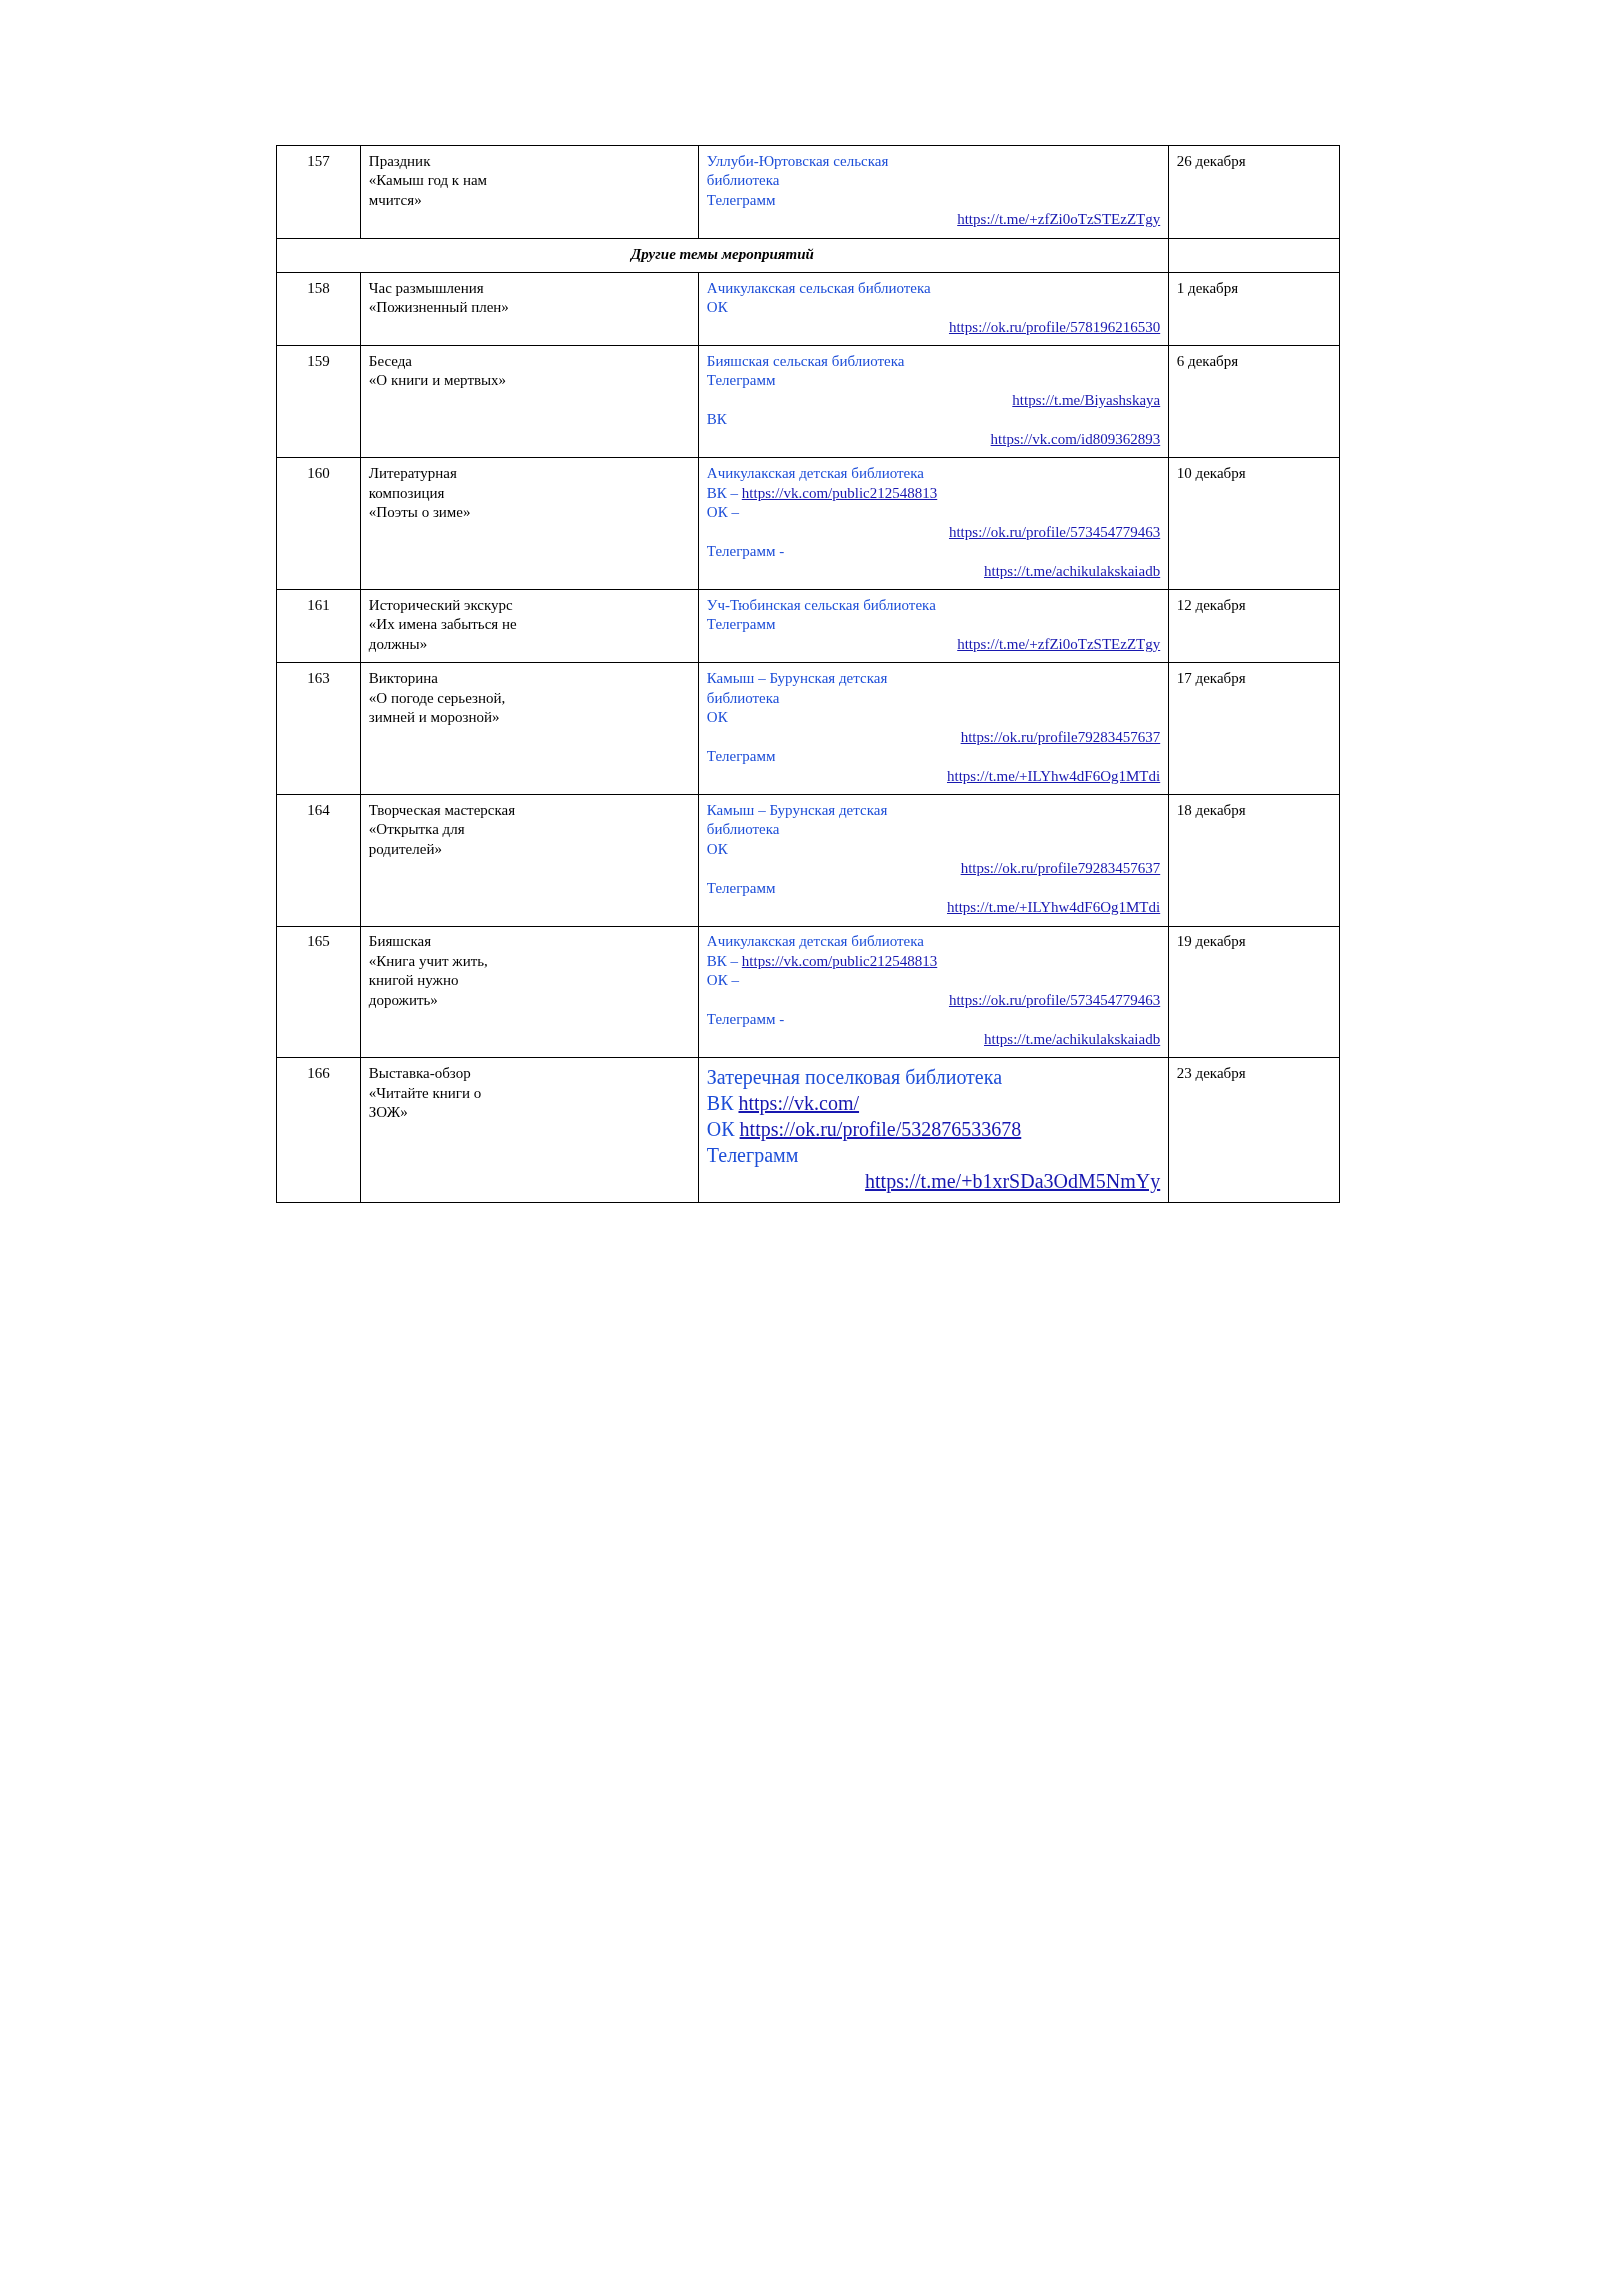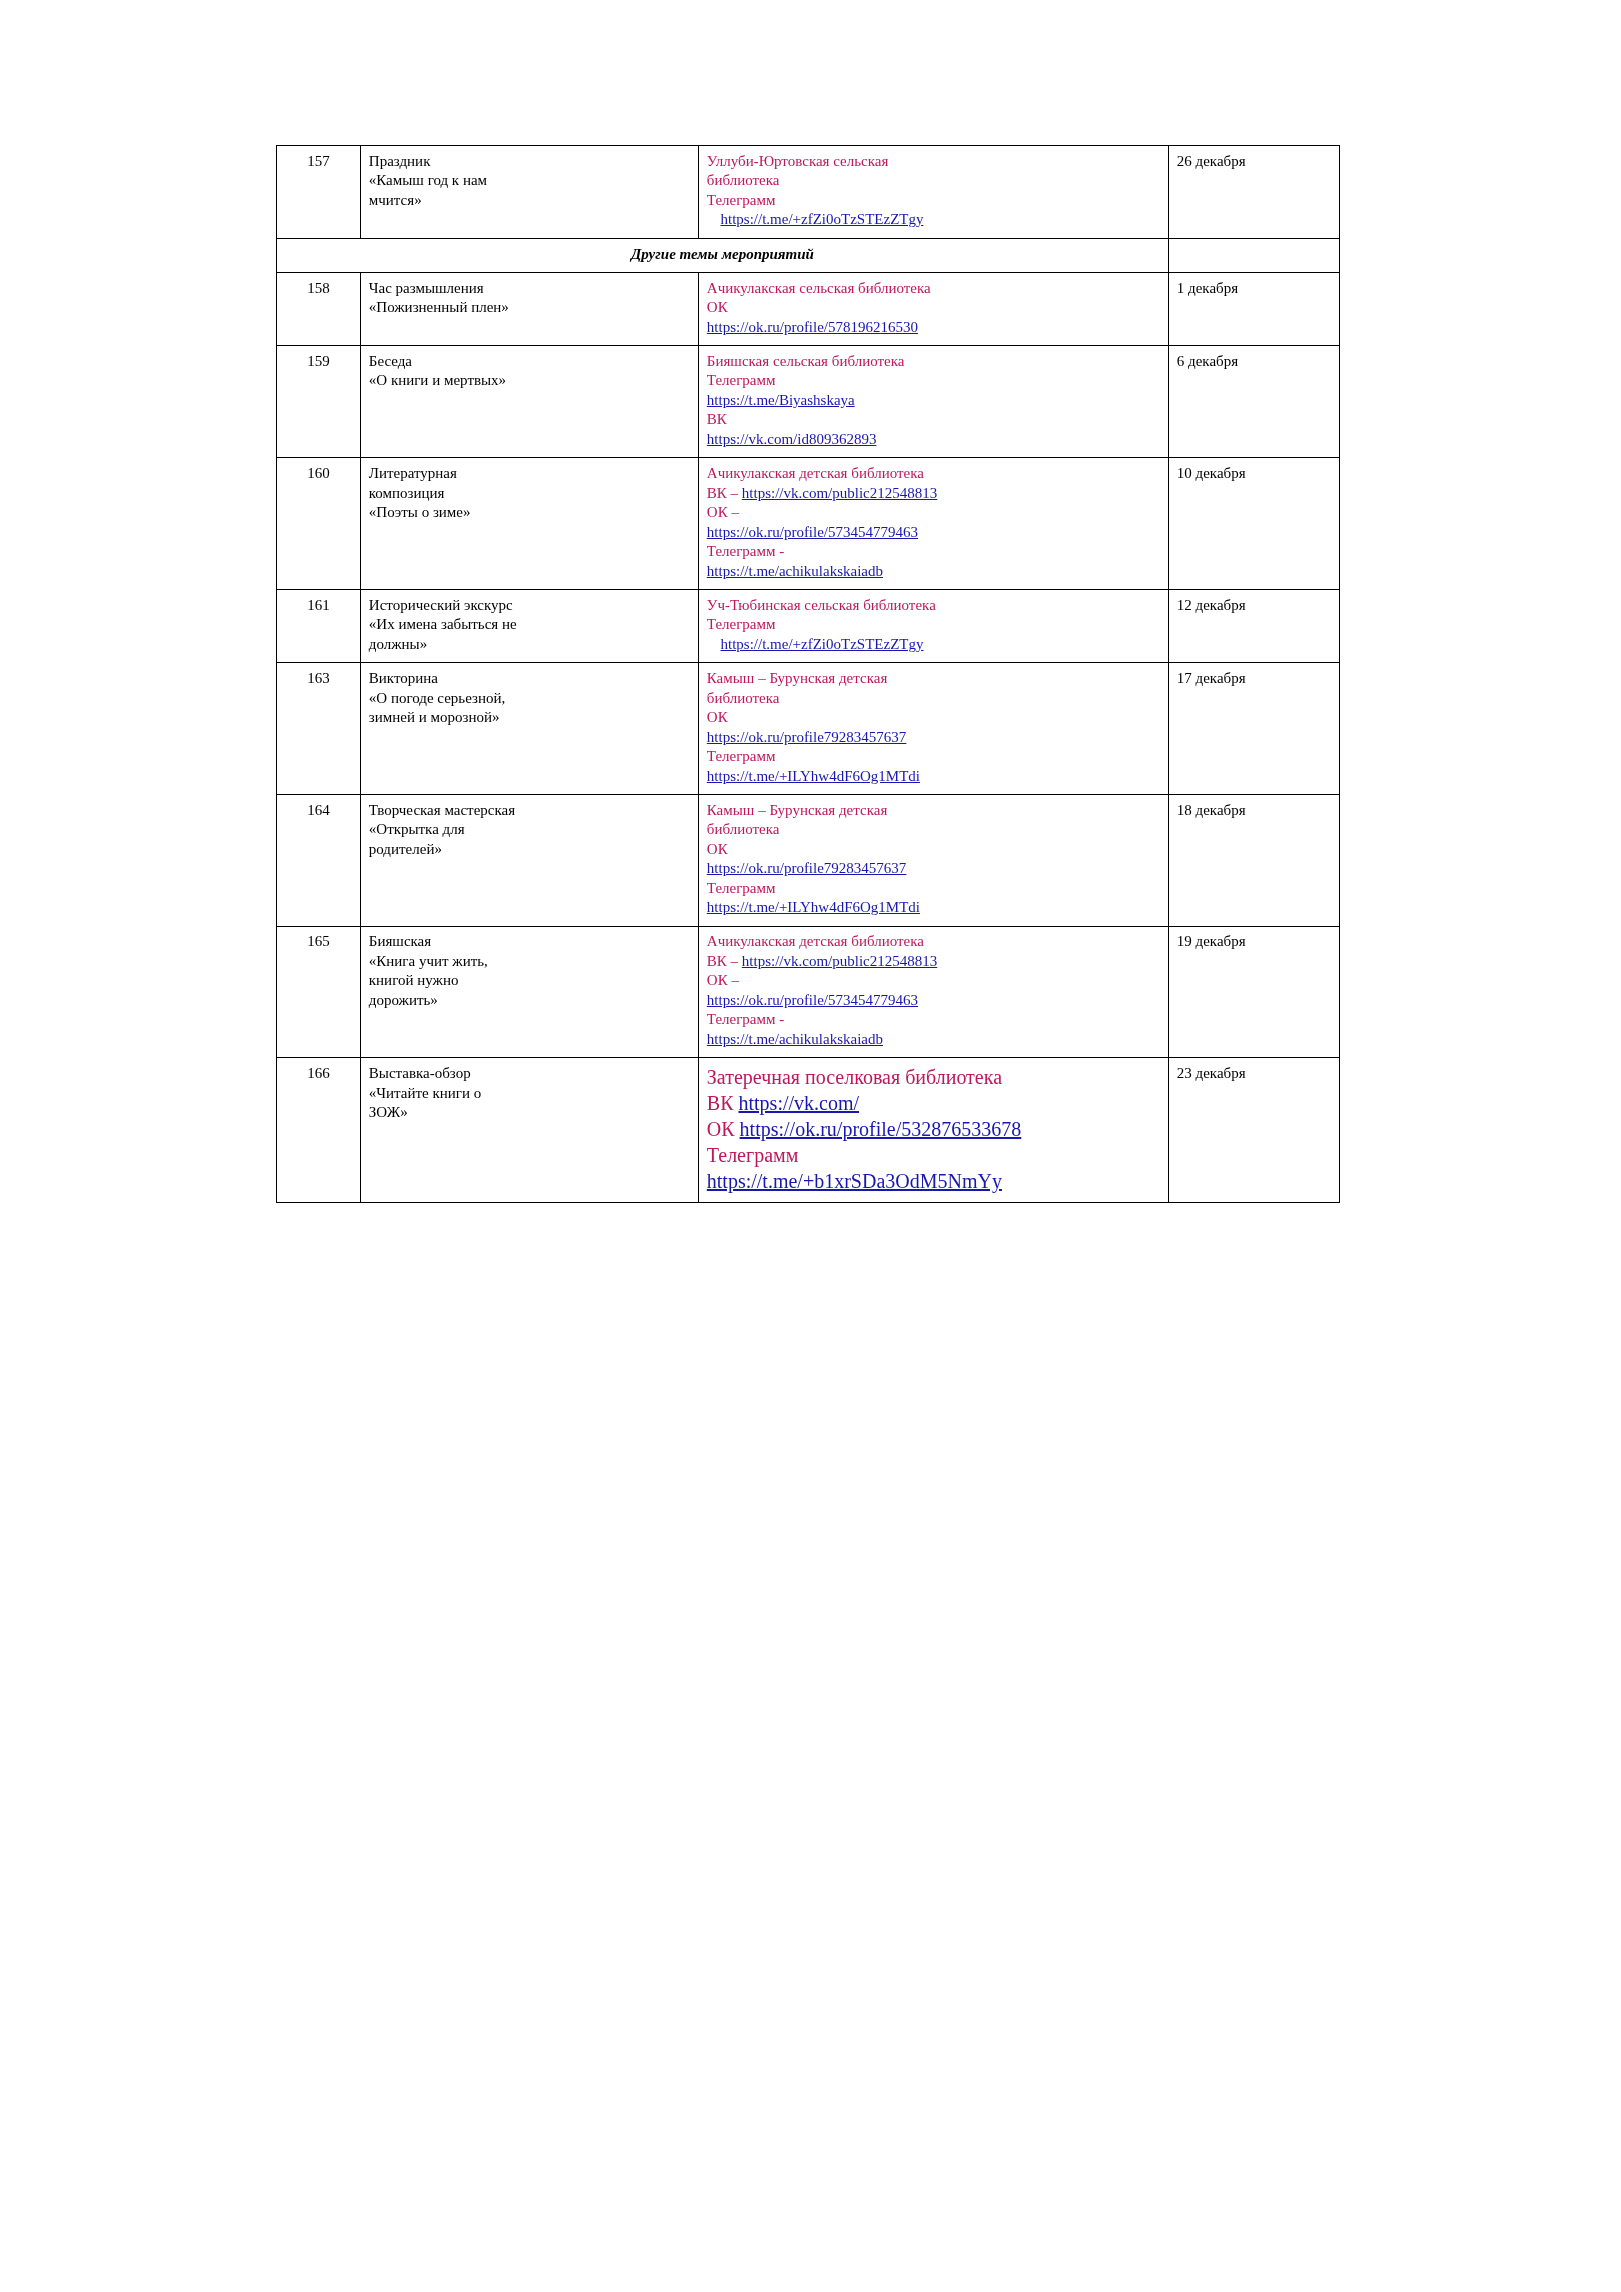--- a/index.html
+++ b/index.html
@@ -47,22 +47,23 @@
     text-align: center;
     font-style: italic;
     font-weight: bold;
     padding: 4.9px 3.9px 5.9px 3.9px;
   }
 
   .lnk {
     color: #1818b0;
     text-decoration: underline;
     word-break: break-all;
-  }
-  .plain { color: #be185d; }
+    text-align: right;
+  }
+  .plain { color: #1d4ed8; }
   .ln { display: block; }
   .ind { padding-left: 13.7px; }
 </style>
 </head>
 <body>
 
 <div class="page">
   <table class="doc-table">
     <colgroup>
       <col class="c-num">

